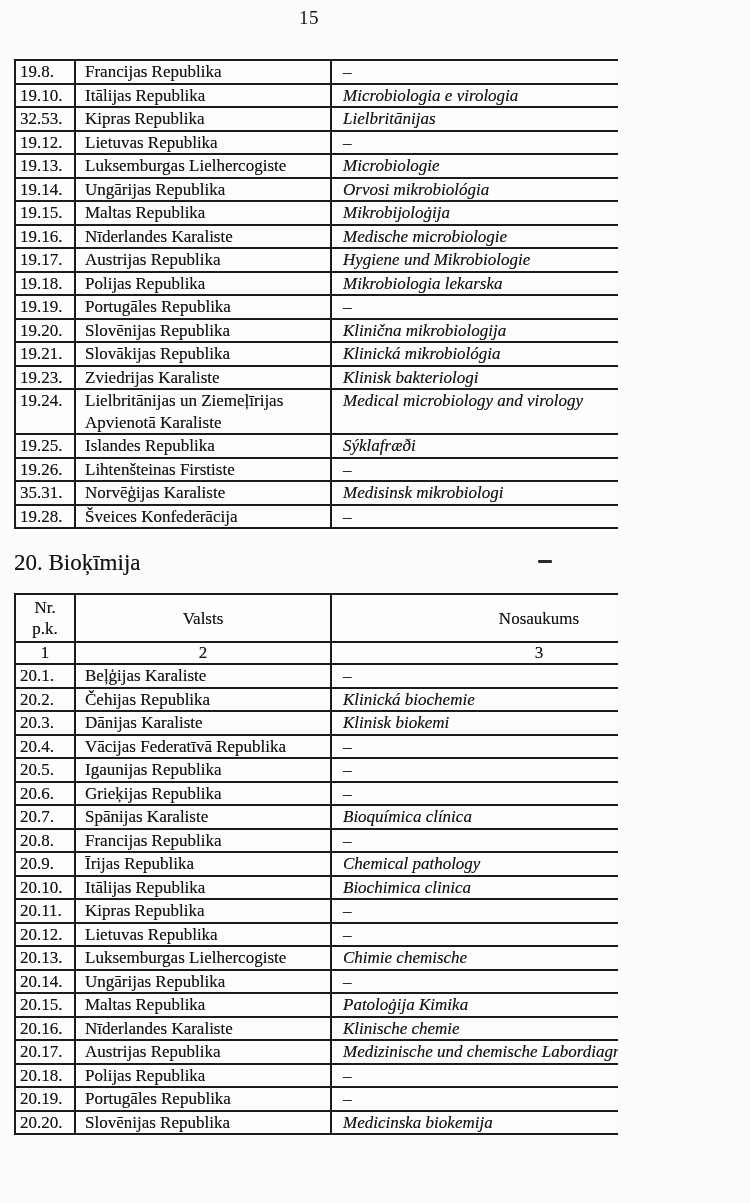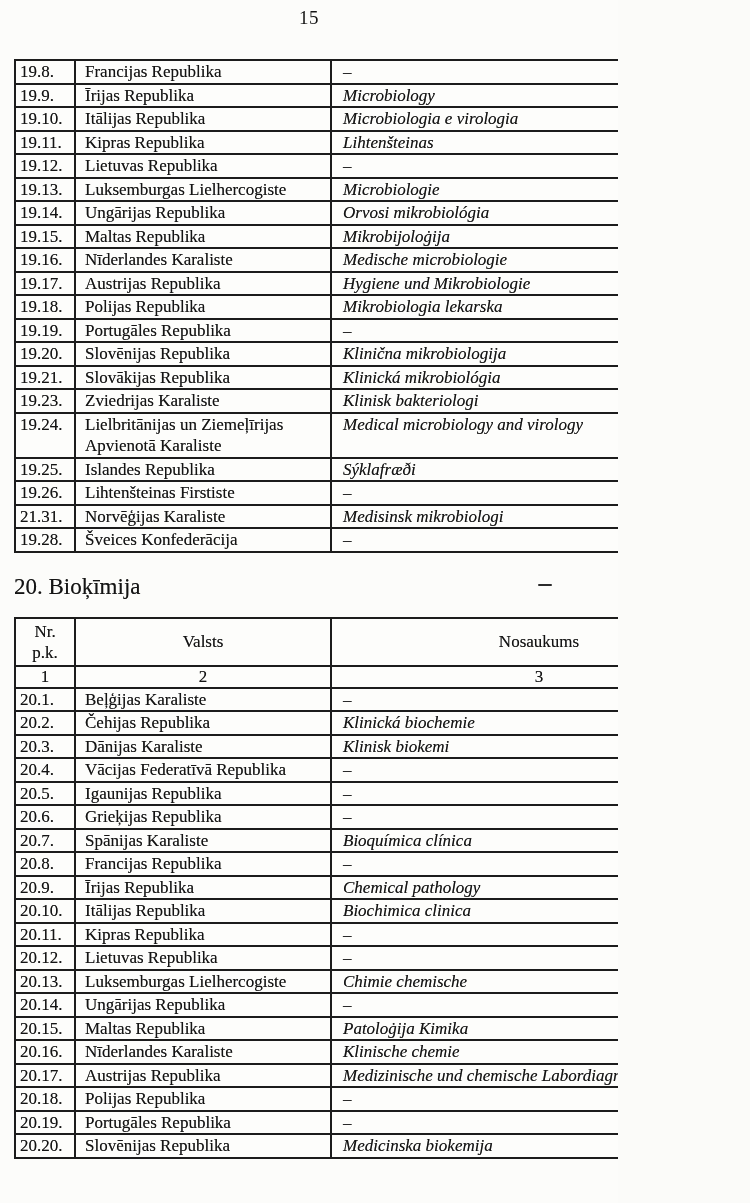--- a/index.html
+++ b/index.html
@@ -117,33 +117,28 @@
         <col class="col-country">
         <col class="col-name">
     </colgroup>
     <tbody>
         <tr>
           <td class="c-nr">19.8.</td>
           <td class="c-country">Francijas Republika</td>
           <td class="c-name dash">–</td>
         </tr>
         <tr>
-          <td class="c-nr">19.9.</td>
-          <td class="c-country">Īrijas Republika</td>
-          <td class="c-name">Microbiology</td>
-        </tr>
-        <tr>
           <td class="c-nr">19.10.</td>
           <td class="c-country">Itālijas Republika</td>
           <td class="c-name">Microbiologia e virologia</td>
         </tr>
         <tr>
-          <td class="c-nr">19.11.</td>
+          <td class="c-nr">32.53.</td>
           <td class="c-country">Kipras Republika</td>
-          <td class="c-name">Lihtenšteinas</td>
+          <td class="c-name">Lielbritānijas</td>
         </tr>
         <tr>
           <td class="c-nr">19.12.</td>
           <td class="c-country">Lietuvas Republika</td>
           <td class="c-name dash">–</td>
         </tr>
         <tr>
           <td class="c-nr">19.13.</td>
           <td class="c-country">Luksemburgas Lielhercogiste</td>
           <td class="c-name">Microbiologie</td>
@@ -202,21 +197,21 @@
           <td class="c-nr">19.25.</td>
           <td class="c-country">Islandes Republika</td>
           <td class="c-name">Sýklafræði</td>
         </tr>
         <tr>
           <td class="c-nr">19.26.</td>
           <td class="c-country">Lihtenšteinas Firstiste</td>
           <td class="c-name dash">–</td>
         </tr>
         <tr>
-          <td class="c-nr">21.31.</td>
+          <td class="c-nr">35.31.</td>
           <td class="c-country">Norvēģijas Karaliste</td>
           <td class="c-name">Medisinsk mikrobiologi</td>
         </tr>
         <tr>
           <td class="c-nr">19.28.</td>
           <td class="c-country">Šveices Konfederācija</td>
           <td class="c-name dash">–</td>
         </tr>
       </tbody>
   </table>

